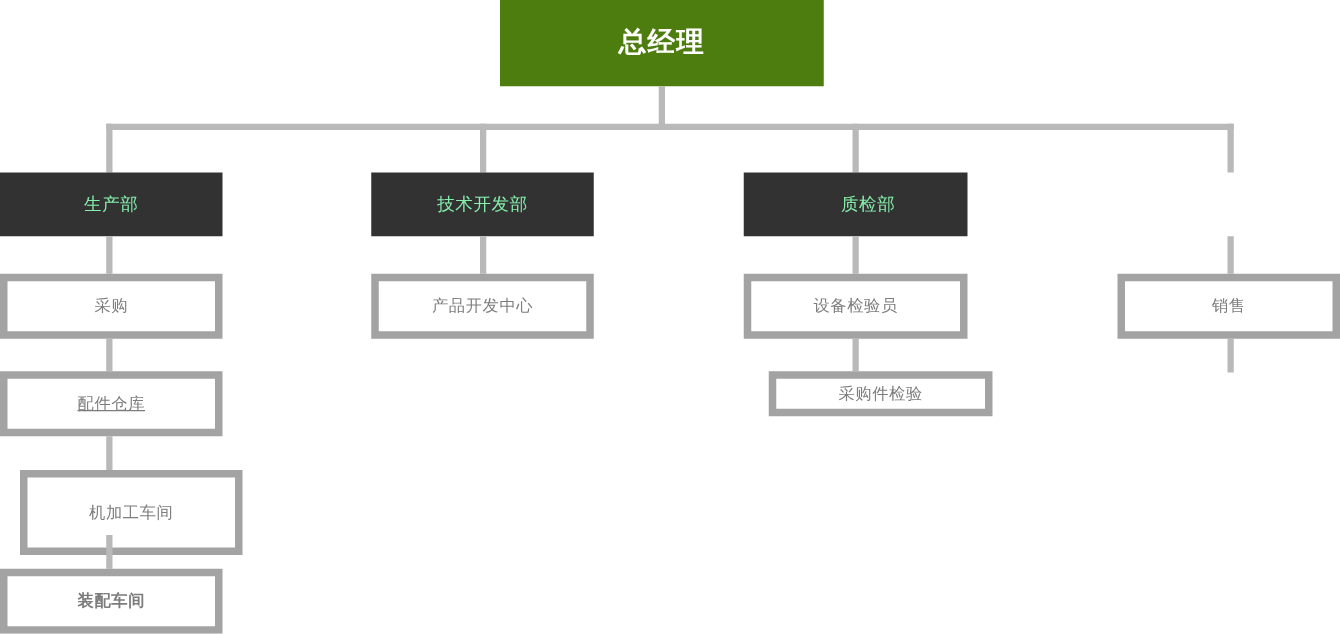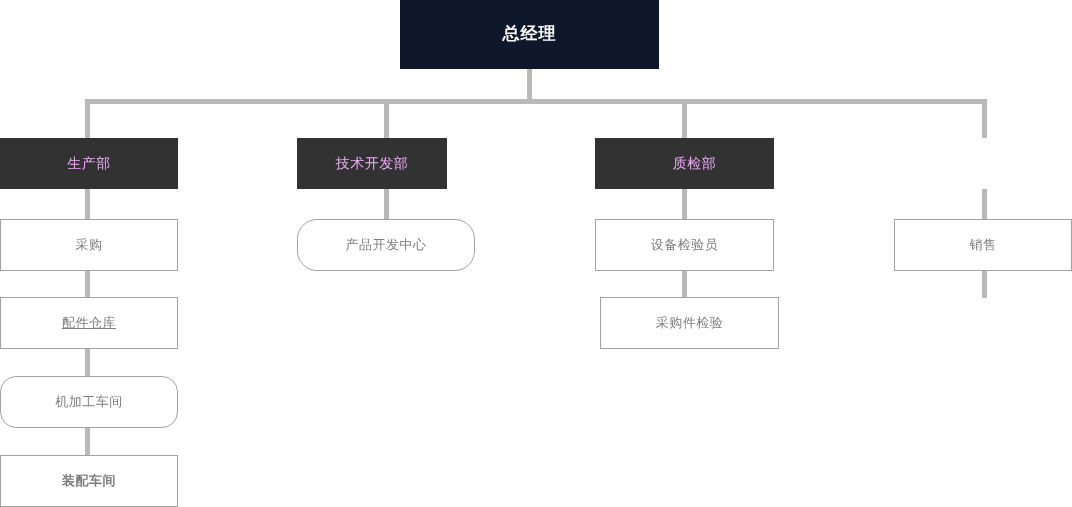--- a/index.html
+++ b/index.html
@@ -21,37 +21,37 @@
   .node {
     position: absolute;
     display: flex;
     align-items: center;
     justify-content: center;
     text-align: center;
     line-height: 1.2;
     white-space: nowrap;
   }
   .node-root {
-    background: #0f172a;
+    background: #4d7c0f;
     color: #ffffff;
-    font-size: 17px;
+    font-size: 22px;
     font-weight: bold;
     letter-spacing: 1px;
     font-family: Liberation Serif, serif;
   }
   .node-dept {
     background: #323232;
-    color: #f0abfc;
+    color: #86efac;
     font-size: 14px;
     font-weight: normal;
     letter-spacing: 0.5px;
   }
   .node-sub {
     background: #ffffff;
-    border: 1px solid #a3a3a3;
+    border: 6px solid #a3a3a3;
     color: #7d7d7d;
     font-size: 13px;
     letter-spacing: 0.5px;
   }
 
   
   .conn {
     position: absolute;
     background: #b9b9b9;
   }
@@ -84,49 +84,49 @@
   <div class="node node-sub" style="left:0px; top:219px; width:178px; height:52px;">
     <span>采购</span>
   </div>
 
   <div class="conn conn-v" style="left:85px; top:271px; height:27px;"></div>
   <div class="node node-sub" style="left:0px; top:297px; width:178px; height:52px;text-decoration:underline;">
     <span>配件仓库</span>
   </div>
 
   <div class="conn conn-v" style="left:85px; top:349px; height:28px;"></div>
-  <div class="node node-sub" style="left:0px; top:376px; width:178px; height:52px;border-radius:16px;">
+  <div class="node node-sub" style="left:16px; top:376px; width:178px; height:68px;">
     <span>机加工车间</span>
   </div>
 
   <div class="conn conn-v" style="left:85px; top:428px; height:28px;"></div>
   <div class="node node-sub" style="left:0px; top:455px; width:178px; height:52px;font-weight:bold;">
     <span>装配车间</span>
   </div>
 
-  <div class="node node-dept" style="left:297px; top:138px; width:150px; height:51px;">
+  <div class="node node-dept" style="left:297px; top:138px; width:178px; height:51px;">
     <span>技术开发部</span>
   </div>
 
   <div class="conn conn-v" style="left:384px; top:189px; height:31px;"></div>
-  <div class="node node-sub" style="left:297px; top:219px; width:178px; height:52px;border-radius:20px;">
+  <div class="node node-sub" style="left:297px; top:219px; width:178px; height:52px;">
     <span>产品开发中心</span>
   </div>
 
   <div class="node node-dept" style="left:595px; top:138px; width:179px; height:51px;padding-left:20px;">
     <span>质检部</span>
   </div>
 
   <div class="conn conn-v" style="left:682px; top:189px; height:31px;"></div>
   <div class="node node-sub" style="left:595px; top:219px; width:179px; height:52px;">
     <span>设备检验员</span>
   </div>
 
   <div class="conn conn-v" style="left:682px; top:271px; height:27px;"></div>
-  <div class="node node-sub" style="left:600px; top:297px; width:179px; height:52px;justify-content:center;">
+  <div class="node node-sub" style="left:615px; top:297px; width:179px; height:36px;justify-content:center;">
     <span>采购件检验</span>
   </div>
 
 
   <div class="conn conn-v" style="left:982px; top:189px; height:31px;"></div>
   <div class="node node-sub" style="left:894px; top:219px; width:178px; height:52px;">
     <span>销售</span>
   </div>
 
   <div class="conn conn-v" style="left:982px; top:271px; height:27px;"></div>

